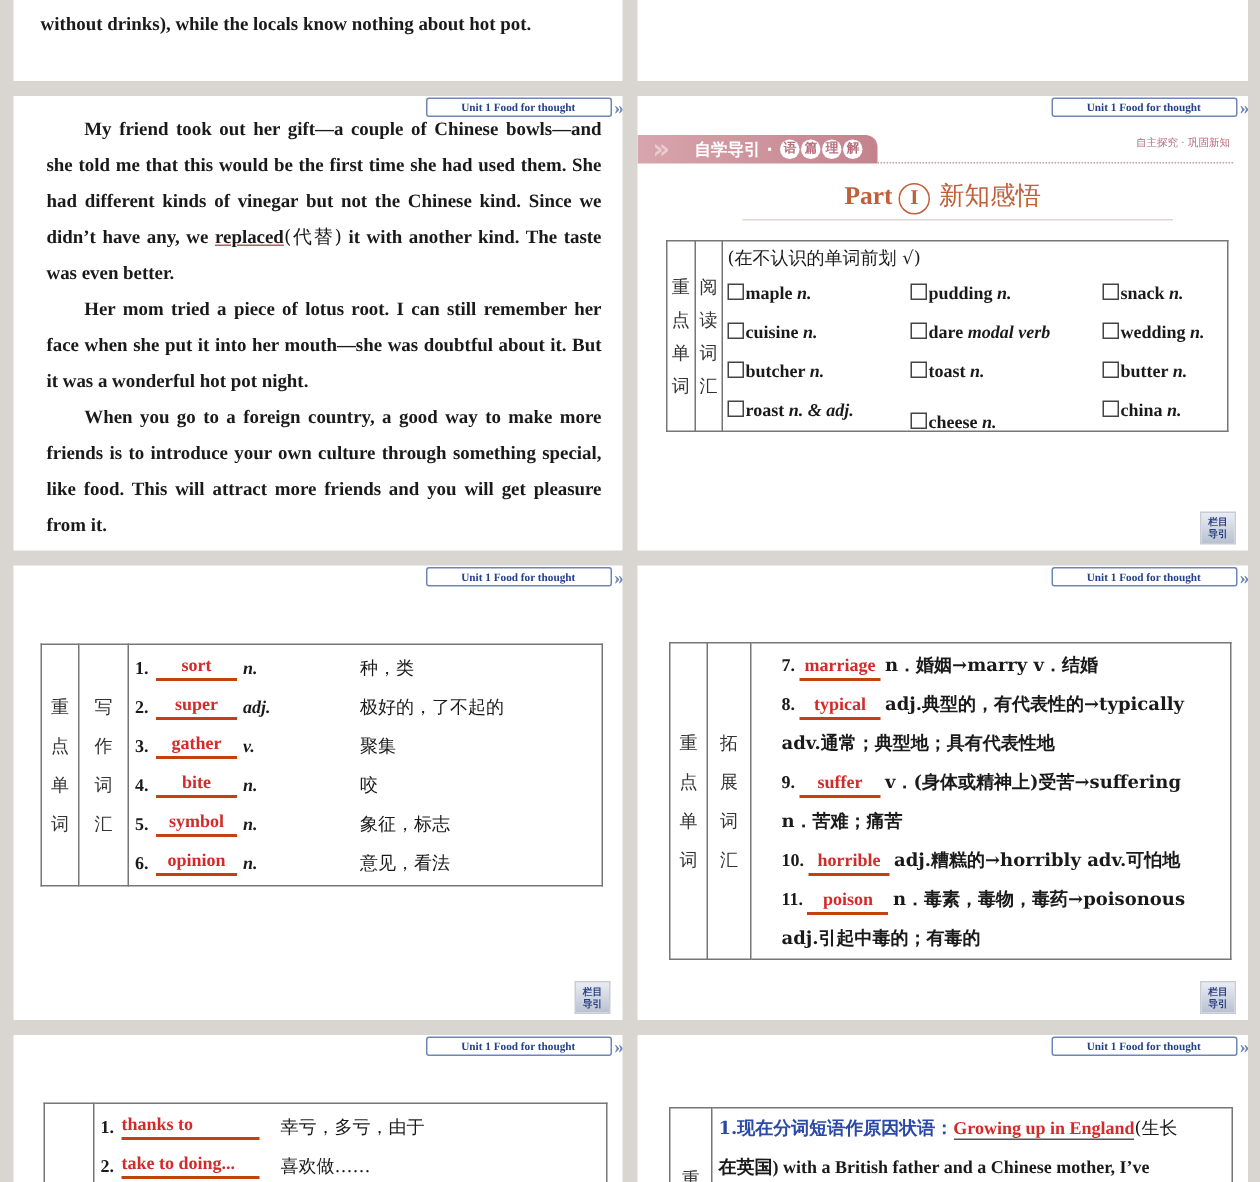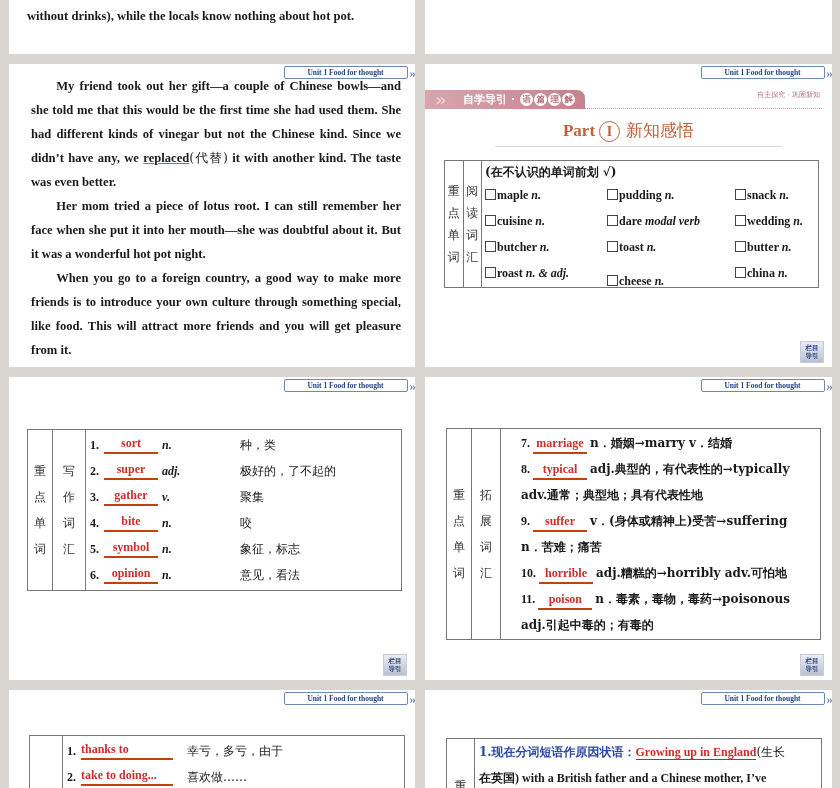--- a/index.html
+++ b/index.html
@@ -8,21 +8,21 @@
   .slide { position:absolute; background:#fff; overflow:hidden; }
   .s-r0-l { left:9px; top:-8px; width:406px; height:62px; }
   .s-r0-r { left:425px; top:-8px; width:407px; height:62px; }
   .s-r1-l { left:9px; top:64px; width:406px; height:303px; }
   .s-r1-r { left:425px; top:64px; width:407px; height:303px; }
   .s-r2-l { left:9px; top:377px; width:406px; height:303px; }
   .s-r2-r { left:425px; top:377px; width:407px; height:303px; }
   .s-r3-l { left:9px; top:690px; width:406px; height:110px; }
   .s-r3-r { left:425px; top:690px; width:407px; height:110px; }
 
-  .unit-tag { position:absolute; right:4px; top:1px; height:14px; display:flex; align-items:center; }
+  .unit-tag { position:absolute; right:4px; top:1px; height:14px; display:flex; align-items:flex-start; }
   .unit-tag .box { border:1.5px solid #6d86b3; border-radius:2px; height:11px; width:122px;
         display:flex; align-items:center; justify-content:center; font-size:7.5px; font-weight:bold;
         color:#23408a; background:#fff; white-space:nowrap; }
   .unit-tag .chev { color:#6d86b3; font-size:13px; font-weight:bold; letter-spacing:-5px; margin-left:2px; line-height:1; }
 
   .nav-btn { position:absolute; right:8px; bottom:4px; width:22px; height:20px; background:linear-gradient(#e9ecf3,#b9c1d1);
         border:1px solid #c7ccd6; font-size:6.5px; color:#2a3f80; line-height:8px; text-align:center; font-weight:bold;
         display:flex; flex-direction:column; justify-content:center; font-family:"DejaVu Sans",sans-serif; }
 
   .para { font-weight:bold; font-size:12.6px; line-height:24px; text-align:justify; }
@@ -107,21 +107,21 @@
         <div>单</div>
         <div>词</div>
       </td>
       <td class="vcol" style="line-height:22px;">
         <div>阅</div>
         <div>读</div>
         <div>词</div>
         <div>汇</div>
       </td>
       <td class="content" style="padding:1px 3px;">
-        <div class="cn-n" style="height:20px;line-height:20px;font-weight:bold;">(在不认识的单词前划 √)</div>
+        <div class="cn-n" style="height:20px;line-height:20px;font-weight:normal;">(在不认识的单词前划 √)</div>
         <div id="wordgrid">
               <div class="row" style="height: 26px;">
                 <div style="width: 122px;"><span style="display:inline-block;width:9px;height:9px;border:1px solid #444;margin-right:1px;vertical-align:-1px;"></span><span>maple</span> <span class="it">n.</span></div>
                 <div style="width: 128px;"><span style="display:inline-block;width:9px;height:9px;border:1px solid #444;margin-right:1px;vertical-align:-1px;"></span><span>pudding</span> <span class="it">n.</span></div>
                 <div style="width: 80px;"><span style="display:inline-block;width:9px;height:9px;border:1px solid #444;margin-right:1px;vertical-align:-1px;"></span><span>snack</span> <span class="it">n.</span></div>
               </div>
               <div class="row" style="height: 26px;">
                 <div style="width: 122px;"><span style="display:inline-block;width:9px;height:9px;border:1px solid #444;margin-right:1px;vertical-align:-1px;"></span><span>cuisine</span> <span class="it">n.</span></div>
                 <div style="width: 128px;"><span style="display:inline-block;width:9px;height:9px;border:1px solid #444;margin-right:1px;vertical-align:-1px;"></span><span>dare</span> <span class="it">modal verb</span></div>
                 <div style="width: 80px;"><span style="display:inline-block;width:9px;height:9px;border:1px solid #444;margin-right:1px;vertical-align:-1px;"></span><span>wedding</span> <span class="it">n.</span></div>

